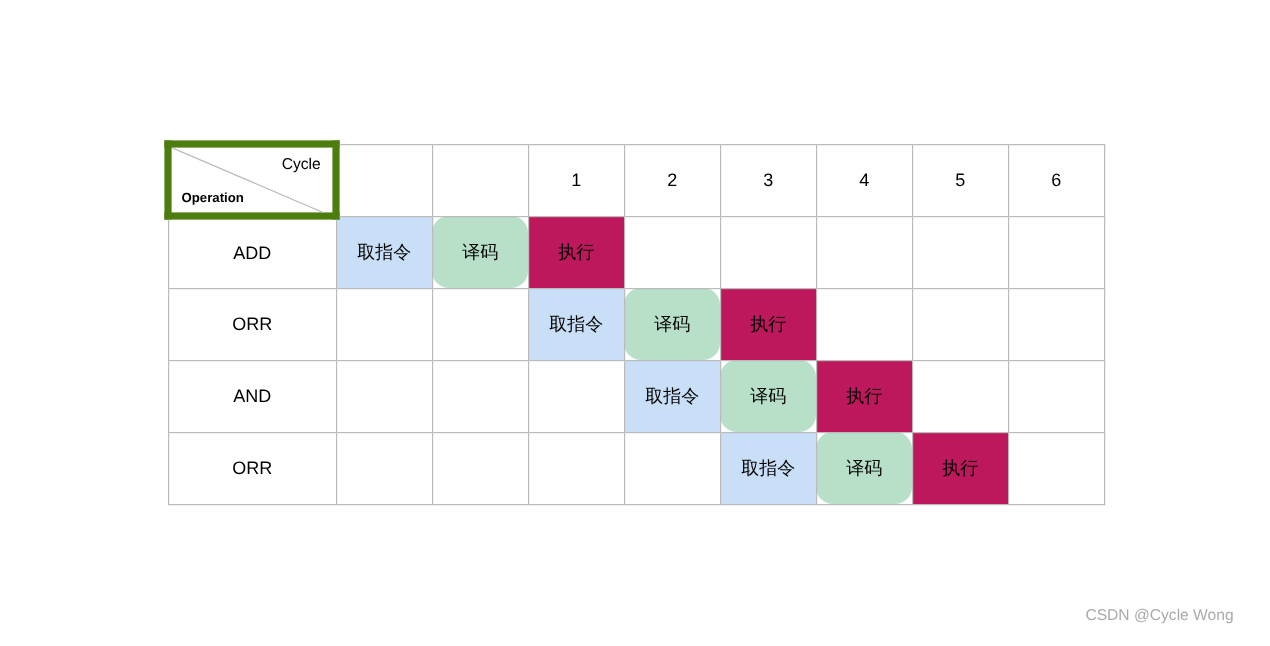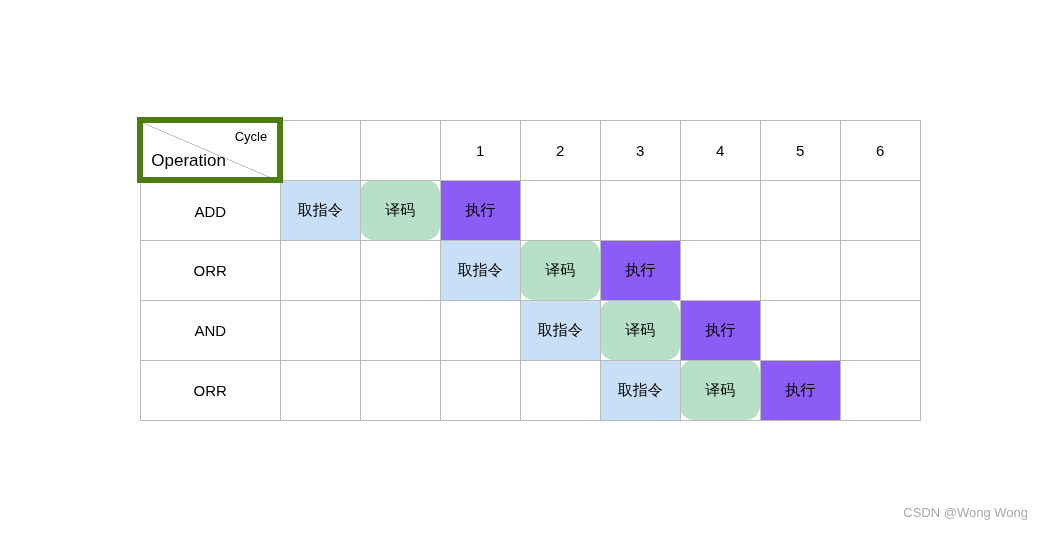--- a/index.html
+++ b/index.html
@@ -60,26 +60,27 @@
     .header-corner .label-cycle {
       position: absolute;
       top: 6px;
       right: 10px;
       font-size: 13px;
     }
     .header-corner .label-op {
       position: absolute;
       bottom: 6px;
       left: 8px;
-      font-size: 17px;
+      font-size: 11px;
+      font-weight: bold;
     }
 
     .cell-fetch { background: #c8dff7; }
     .cell-decode { background: #b8e0c8; border-radius: 14px; }
-    .cell-exec { background: #8b5cf6; }
+    .cell-exec { background: #be185d; }
     .cell-empty { background: #fff; border: 1px solid #bbb; }
 
     .op-label {
       background: #fff;
       font-size: 15px;
     }
     .cycle-header {
       background: #fff;
       font-size: 15px;
     }
@@ -150,14 +151,14 @@
           <td class="cell-empty" style="width: 80px;"></td>
           <td class="cell-empty" style="width: 80px;"></td>
           <td class="cell-empty" style="width: 80px;"></td>
           <td class="cell-fetch" style="width: 80px;">取指令</td>
           <td class="cell-decode" style="width: 80px;">译码</td>
           <td class="cell-exec" style="width: 80px;">执行</td>
           <td class="cell-empty" style="width: 80px;"></td>
         </tr>
       </tbody>
   </table>
-  <div class="watermark">CSDN @Wong Wong</div>
+  <div class="watermark">CSDN @Cycle Wong</div>
 </div>
 
 </body></html>

